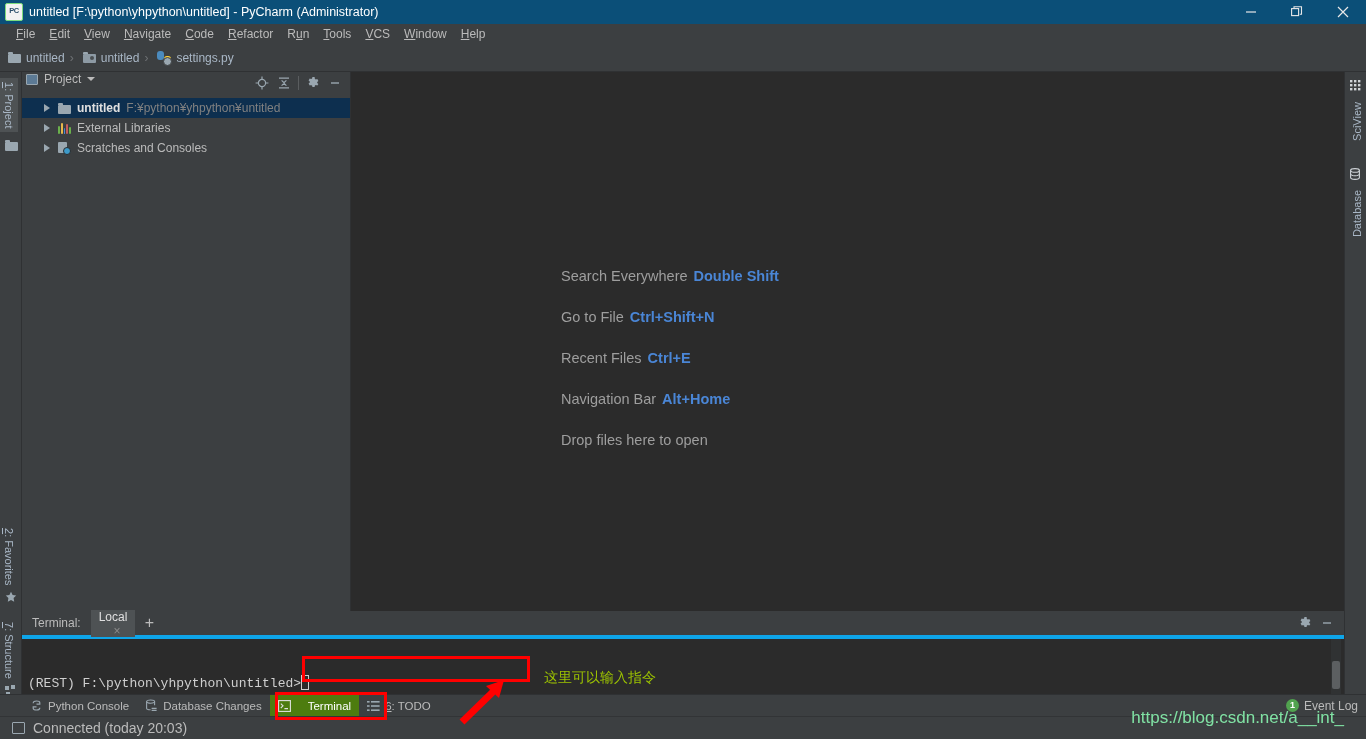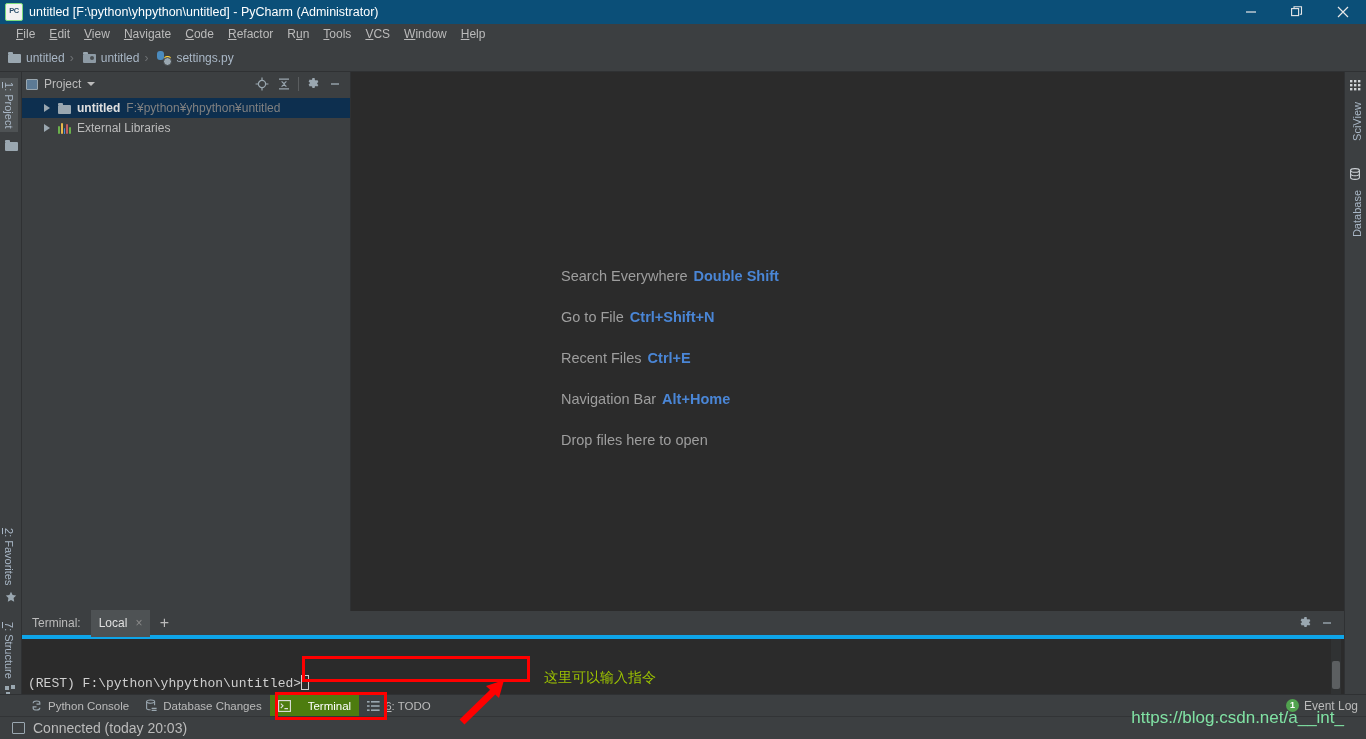--- a/index.html
+++ b/index.html
@@ -89,21 +89,21 @@
   .vtab.active{background:#4e5254;}
   .vtab.rtl{transform:rotate(180deg);}
   .vtab u{text-decoration:underline;}
   .stripe-ico{position:absolute;left:5px;width:12px;height:12px;}
 
   
   .project-panel{
     position:absolute;left:22px;top:72px;width:329px;height:539px;
     background:#3c3f41;box-sizing:border-box;border-right:1px solid #2f3133;
   }
-  .pp-header{height:24px;display:flex;align-items:center;padding:0 4px;background:#3c3f41;}
+  .pp-header{height:24px;display:flex;align-items:flex-start;padding:0 4px;background:#3c3f41;}
   .pp-title{display:flex;align-items:center;font-size:12px;color:#bbbbbb;}
   .pp-sqr{width:12px;height:11px;border:1.5px solid #9aa7b0;border-radius:1px;margin-right:6px;background:#5c7a95;box-sizing:border-box;}
   .pp-caret{margin-left:6px;width:0;height:0;border-left:4px solid transparent;border-right:4px solid transparent;border-top:4px solid #bbbbbb;}
   .pp-actions{margin-left:auto;display:flex;align-items:center;}
   .pp-act{width:22px;height:22px;display:flex;align-items:center;justify-content:center;}
   .pp-sep{width:1px;height:14px;background:#5a5d5f;margin:0 3px;}
 
   .tree{padding-top:2px;}
   .trow{height:20px;display:flex;align-items:center;padding-left:22px;font-size:12px;color:#bbbbbb;position:relative;}
   .trow.sel{background:#0d2f4f;}
@@ -125,20 +125,21 @@
   .hint{margin-bottom:25px;font-size:14.5px;color:#9e9e9e;white-space:nowrap;}
   .hint .key{color:#4a86d6;font-weight:bold;margin-left:6px;}
 
   
   .term-wrap{position:absolute;left:22px;top:611px;width:1322px;height:100px;background:#3c3f41;}
   .term-head{height:28px;display:flex;align-items:center;border-bottom:4px solid #0ea5e9;box-sizing:border-box;}
   .term-label{padding:0 10px;font-size:12px;color:#bbbbbb;}
   .term-tab{
     height:27px;display:flex;align-items:center;padding:0 8px;font-size:12px;color:#e0e0e0;
     background:#4e5254;
+    flex-direction:column;
   }
   .term-tab .x{margin-left:8px;color:#8a8a8a;font-size:12px;}
   .term-plus{width:28px;height:27px;display:flex;align-items:center;justify-content:center;color:#bbbbbb;font-size:16px;}
   .term-head-actions{margin-left:auto;display:flex;align-items:center;padding-right:6px;}
   .term-body{
     position:relative;height:71px;background:#2b2b2b;
     font-family:"Liberation Mono","DejaVu Sans Mono",monospace;font-size:13px;color:#cfcfcf;
   }
   .prompt{position:absolute;left:6px;top:36px;white-space:nowrap;}
   .cursor{display:inline-block;width:8px;height:15px;border:1px solid #cfcfcf;vertical-align:-3px;box-sizing:border-box;}
@@ -415,20 +416,30 @@
           <span class="ico-lib">
             <i style="height:8px;background:#6ab04c"></i>
               <i style="height:11px;background:#e8b84b"></i>
             <i style="height:6px;background:#4a86d6"></i>
               <i style="height:10px;background:#c45c5c"></i>
             <i style="height:7px;background:#6ab04c"></i>
           </span>
         </span>
         <span>External Libraries</span>
       </div>
+      <div class="trow">
+        <span class="arrow"></span>
+        <span class="ti">
+          <span class="ico-scr">
+              <span class="pg"></span>
+              <span class="cl"></span>
+            </span>
+        </span>
+        <span>Scratches and Consoles</span>
+      </div>
     </div>
   </div>
 
   <div class="editor">
     <div class="hints">
       <div class="hint">
         <span>Search Everywhere</span><span class="key">Double Shift</span>
       </div>
       <div class="hint">
         <span>Go to File</span><span class="key">Ctrl+Shift+N</span>

